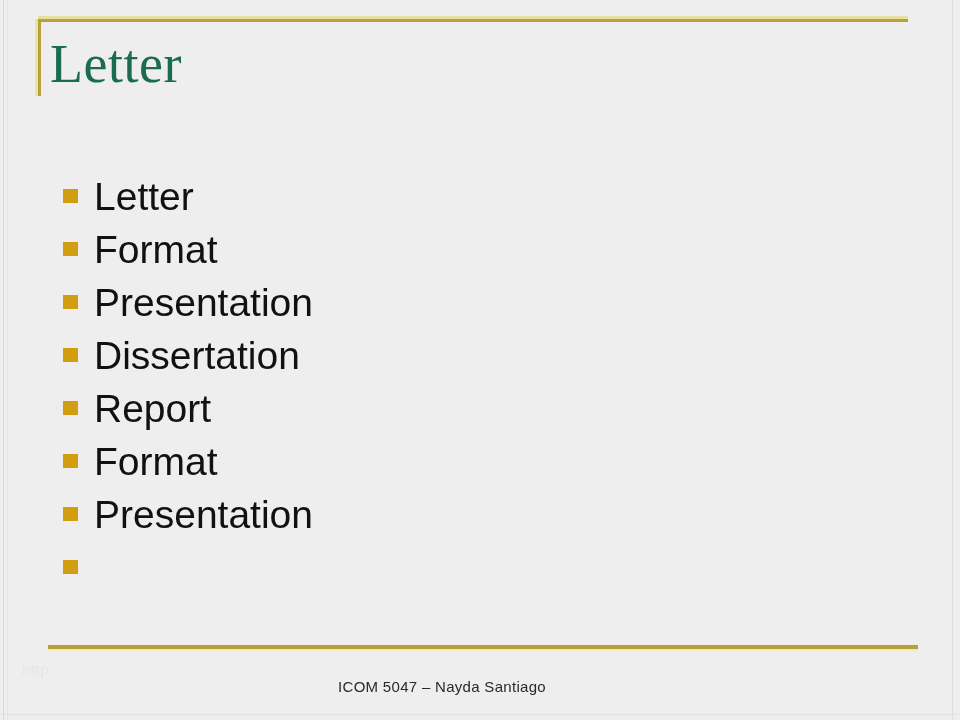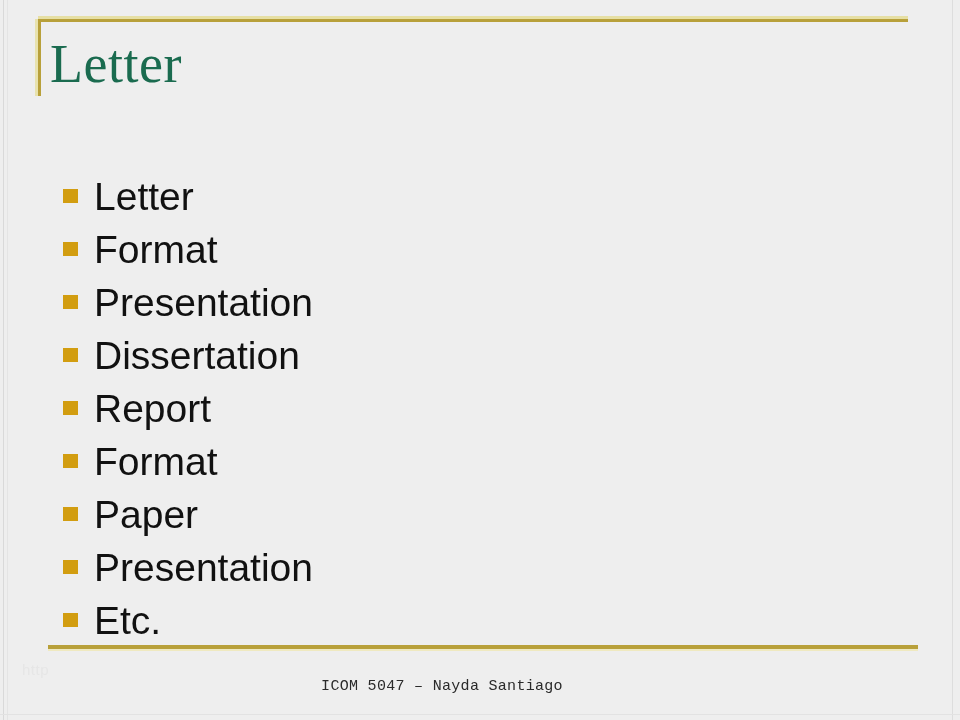--- a/index.html
+++ b/index.html
@@ -147,21 +147,21 @@
     width: 870px;
     height: 2px;
     background: #efe9c0;
   }
   .footer-text {
     position: absolute;
     left: 0;
     top: 678px;
     width: 884px;
     text-align: center;
-    font-family: Liberation Mono, monospace;
+    font-family: Liberation Sans, sans-serif;
     font-size: 15px;
     color: #2a2a2a;
     letter-spacing: 0.3px;
   }
   .watermark {
     position: absolute;
     left: 22px;
     top: 661px;
     font-family: "Liberation Sans", sans-serif;
     font-size: 15px;
@@ -206,29 +206,24 @@
     <li class="bullet-item">
       <span class="bullet-marker"></span>
       <span class="bullet-text">Report</span>
     </li>
     <li class="bullet-item">
       <span class="bullet-marker"></span>
       <span class="bullet-text">Format</span>
     </li>
     <li class="bullet-item">
       <span class="bullet-marker"></span>
-      <span class="bullet-text">Paper</span>
-    </li>
-    <li class="bullet-item">
-      <span class="bullet-marker"></span>
       <span class="bullet-text">Presentation</span>
     </li>
     <li class="bullet-item">
       <span class="bullet-marker"></span>
-      <span class="bullet-text">Etc.</span>
     </li>
   </ul>
 
   <div class="footer-rule"></div>
   <div class="footer-rule-soft"></div>
 
   <div class="watermark">http</div>
 
   <div class="footer-text">ICOM 5047 – Nayda Santiago</div>
 

